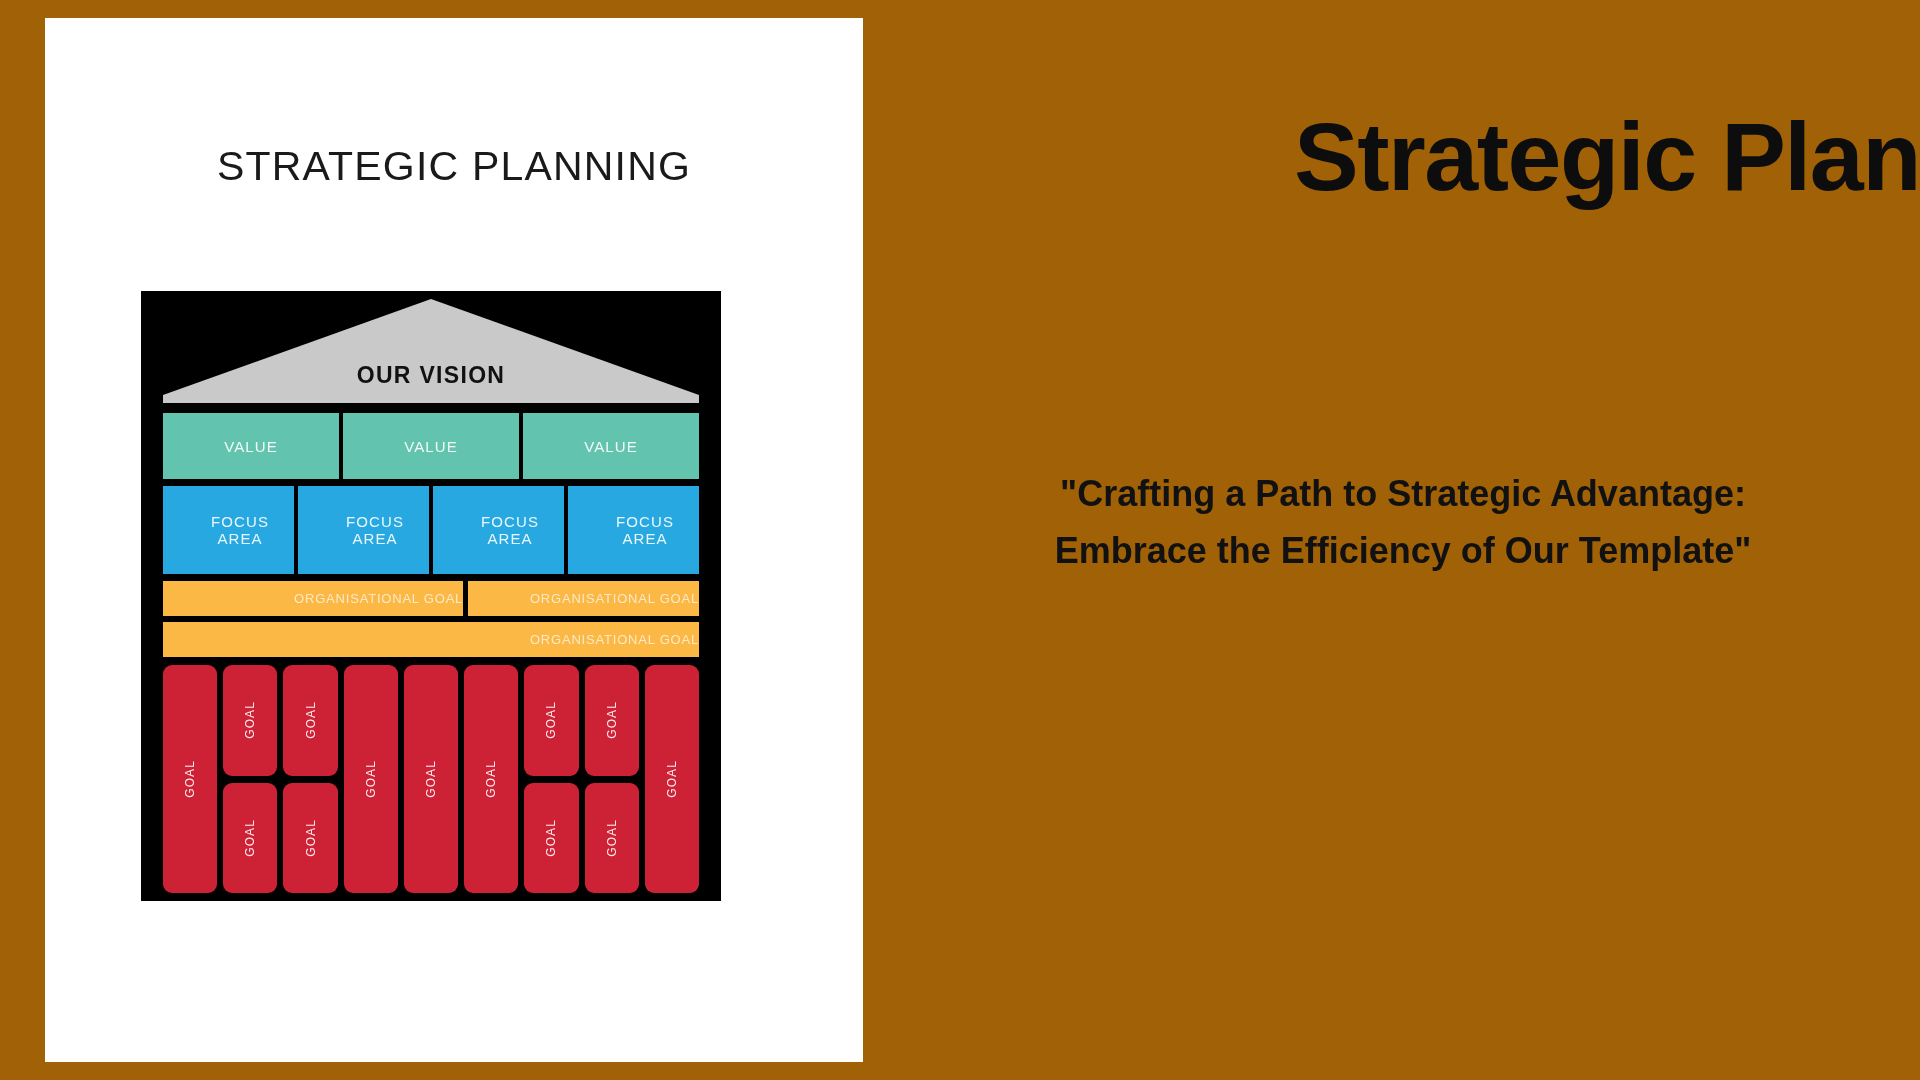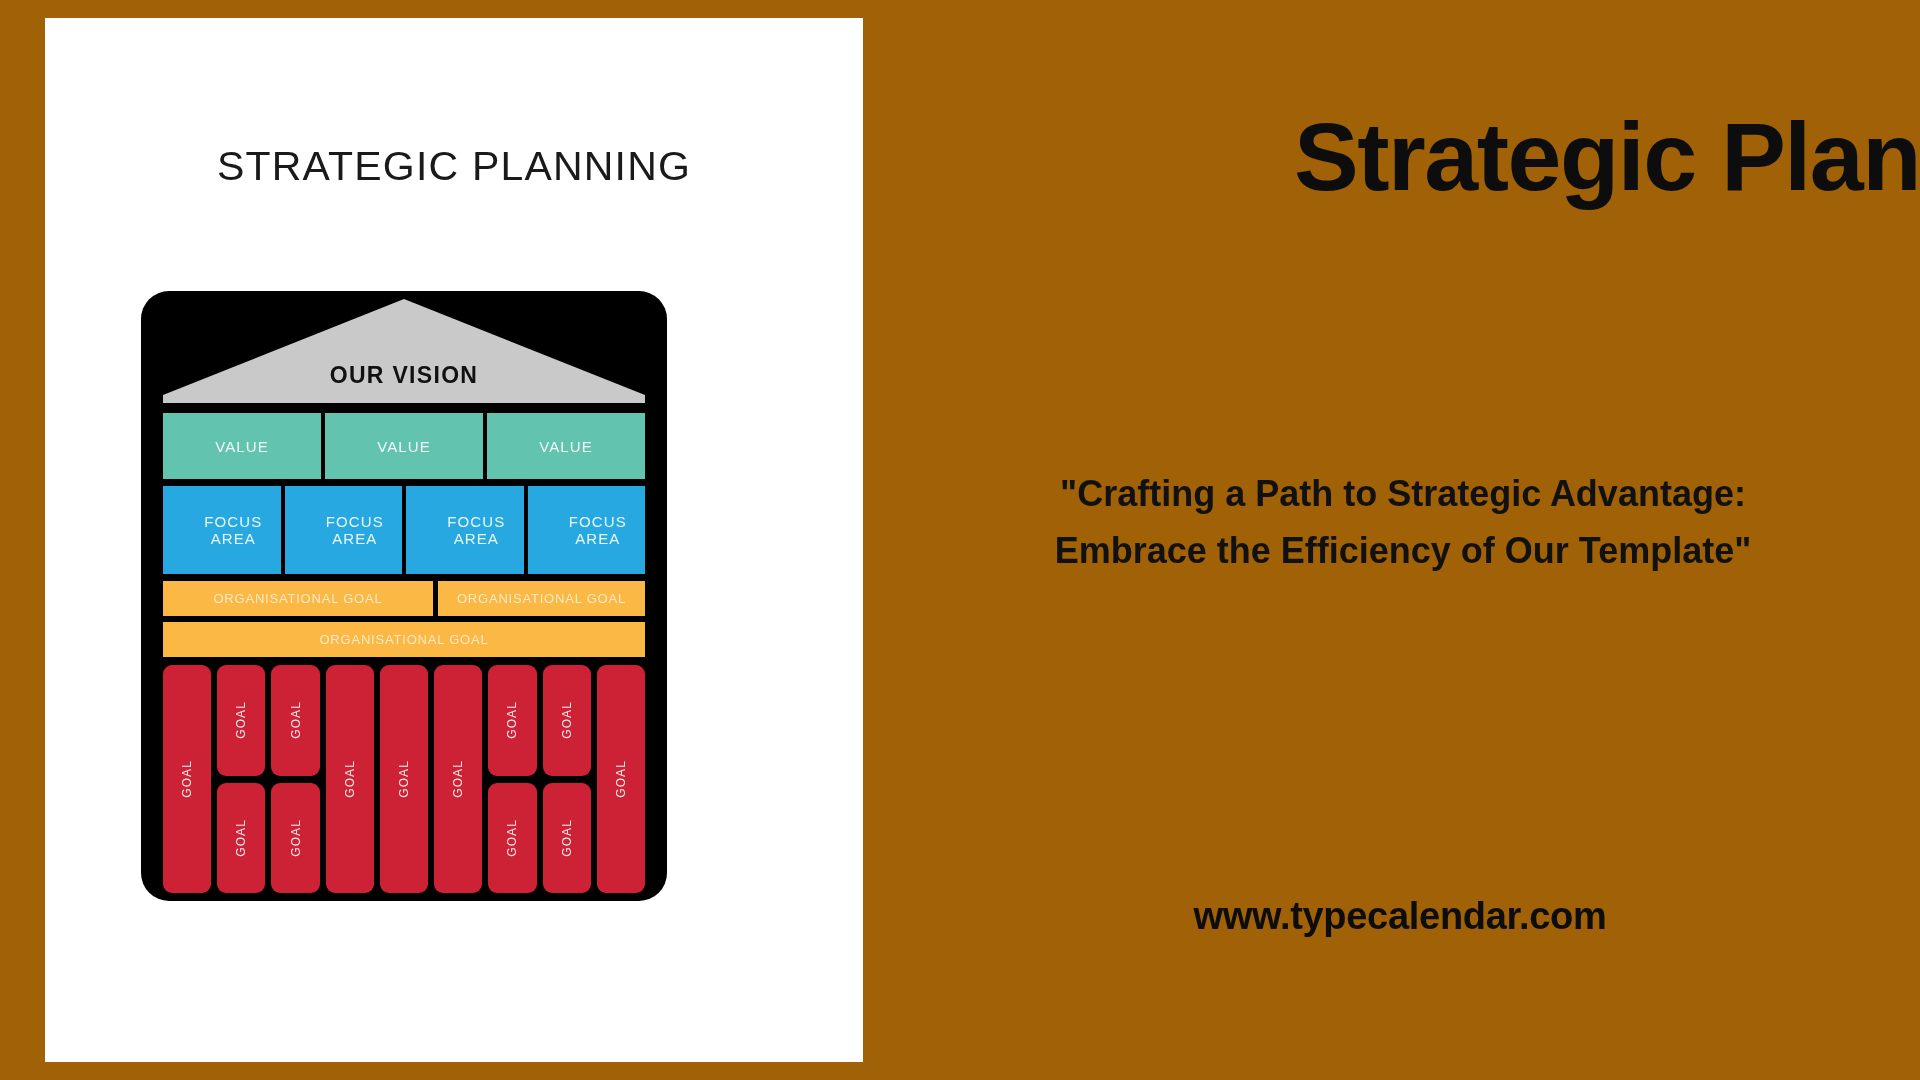--- a/index.html
+++ b/index.html
@@ -43,26 +43,25 @@
     letter-spacing: 1.2px;
     color: #1a1a1a;
     white-space: nowrap;
   }
 
   
   #temple {
     position: absolute;
     left: 96px;
     top: 273px;
-    width: 526px;
+    width: 580px;
     height: 610px;
     background: #000000;
     box-sizing: border-box;
     padding: 0 22px;
-    border-radius: 28px;
   }
 
   
   #roof {
     position: relative;
     width: 100%;
     height: 104px;
     margin-top: 8px;
   }
   #roof-triangle {
@@ -136,21 +135,21 @@
     gap: 5px;
   }
   #org-row-2 {
     margin-top: 6px;
     height: 35px;
   }
   .org-box {
     background: #fbb845;
     display: flex;
     align-items: center;
-    justify-content: center;
+    justify-content: flex-end;
     font-size: 13px;
     letter-spacing: 0.8px;
     color: #fde9c6;
     white-space: nowrap;
     overflow: hidden;
   }
   .org-box.w-left  { flex: 0 0 56%; }
   .org-box.w-right { flex: 1 1 0; }
   .org-box.w-full  { flex: 1 1 100%; }
 
@@ -365,16 +364,15 @@
 
       </div>
     </div>
   </div>
 
   <div id="right-panel">
     <div id="headline">Strategic Plan</div>
 
     <div id="tagline">"Crafting a Path to Strategic Advantage: Embrace the Efficiency of Our Template"</div>
 
-    <div id="website">www.typecalendar.com</div>
   </div>
 
 </div>
 
 </body></html>

